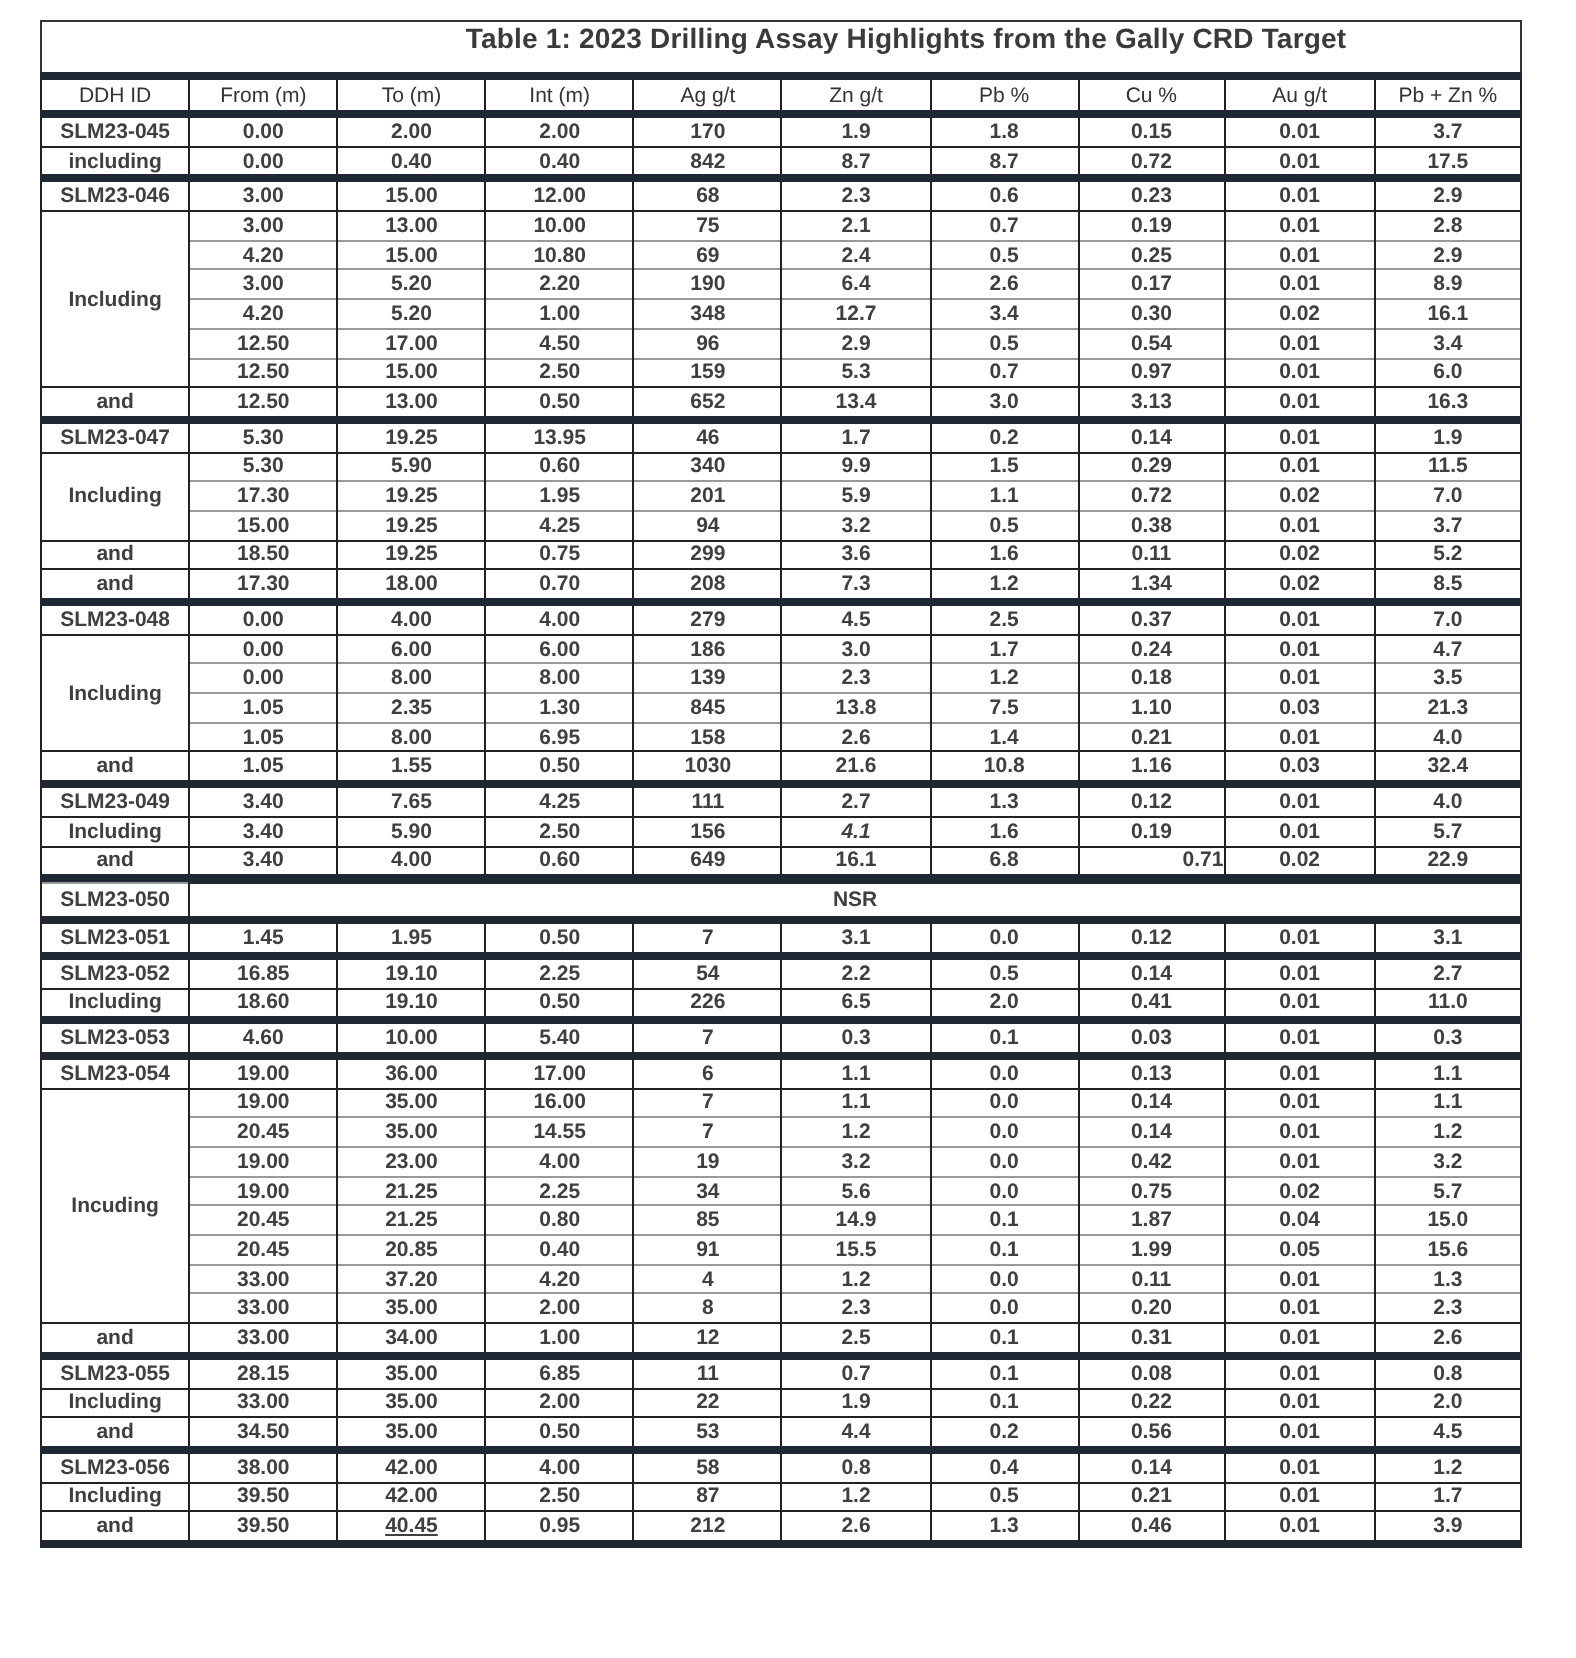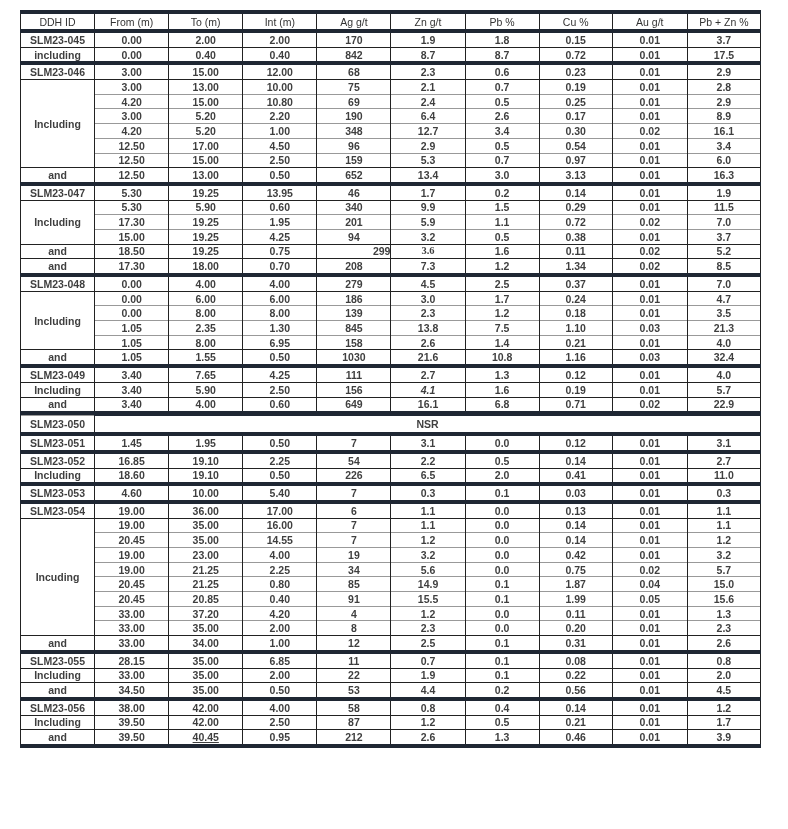--- a/index.html
+++ b/index.html
@@ -20,20 +20,21 @@
          border-left: 1px solid #222; border-right: 1px solid #222; border-top: 1px solid #999; color: #3f3f3f; line-height: 12px; }
   td.id { font-size: 10.5px; font-weight: bold; padding: 0; text-align: center;
           border-left: 1px solid #222; border-right: 1px solid #222; border-top: 1px solid #999; color: #3f3f3f; }
   tr.first td { border-top: none; }
   td.nsr { font-size: 10.5px; font-weight: bold; text-align: center; color: #3f3f3f; border-right: 1px solid #222; padding: 0; }
 </style>
 </head>
 <body>
 
 <div id="wrap">
+  <div class="title"><span>Table 1: 2023 Drilling Assay Highlights from the Gally CRD Target</span></div>
   <table id="tbl">
     <colgroup>
       <col class="c0">
         <col class="c1">
         <col class="c2">
         <col class="c3">
         <col class="c4">
       <col class="c5">
         <col class="c6">
         <col class="c7">
@@ -260,22 +261,22 @@
           <td class="v">0.5</td>
           <td class="v">0.38</td>
           <td class="v">0.01</td>
           <td class="v">3.7</td>
         </tr>
         <tr>
           <td class="id" rowspan="1" style="border-top: 1px solid rgb(34, 34, 34);">and</td>
           <td class="v" style="border-top: 1px solid rgb(34, 34, 34);">18.50</td>
           <td class="v" style="border-top: 1px solid rgb(34, 34, 34);">19.25</td>
           <td class="v" style="border-top: 1px solid rgb(34, 34, 34);">0.75</td>
-          <td class="v" style="border-top: 1px solid rgb(34, 34, 34); text-align: right;">299</td>
-          <td class="v" style="border-top: 1px solid rgb(34, 34, 34); font-family: Liberation Serif, serif;">3.6</td>
+          <td class="v" style="border-top: 1px solid rgb(34, 34, 34);">299</td>
+          <td class="v" style="border-top: 1px solid rgb(34, 34, 34);">3.6</td>
           <td class="v" style="border-top: 1px solid rgb(34, 34, 34);">1.6</td>
           <td class="v" style="border-top: 1px solid rgb(34, 34, 34);">0.11</td>
           <td class="v" style="border-top: 1px solid rgb(34, 34, 34);">0.02</td>
           <td class="v" style="border-top: 1px solid rgb(34, 34, 34);">5.2</td>
         </tr>
         <tr>
           <td class="id" rowspan="1" style="border-top: 1px solid rgb(34, 34, 34);">and</td>
           <td class="v" style="border-top: 1px solid rgb(34, 34, 34);">17.30</td>
           <td class="v" style="border-top: 1px solid rgb(34, 34, 34);">18.00</td>
           <td class="v" style="border-top: 1px solid rgb(34, 34, 34);">0.70</td>
@@ -404,21 +405,21 @@
           <td class="v" style="border-top: 1px solid rgb(34, 34, 34);">5.7</td>
         </tr>
         <tr>
           <td class="id" rowspan="1" style="border-top: 1px solid rgb(34, 34, 34);">and</td>
           <td class="v" style="border-top: 1px solid rgb(34, 34, 34);">3.40</td>
           <td class="v" style="border-top: 1px solid rgb(34, 34, 34);">4.00</td>
           <td class="v" style="border-top: 1px solid rgb(34, 34, 34);">0.60</td>
           <td class="v" style="border-top: 1px solid rgb(34, 34, 34); margin-top: 43px;">649</td>
           <td class="v" style="border-top: 1px solid rgb(34, 34, 34);">16.1</td>
           <td class="v" style="border-top: 1px solid rgb(34, 34, 34);">6.8</td>
-          <td class="v" style="border-top: 1px solid rgb(34, 34, 34);">0.71</td>
+          <td class="v" style="border-top: 1px solid rgb(34, 34, 34); text-align: right;">0.71</td>
           <td class="v" style="border-top: 1px solid rgb(34, 34, 34);">0.02</td>
           <td class="v" style="border-top: 1px solid rgb(34, 34, 34);">22.9</td>
         </tr>
         <tr class="sep">
           <td></td>
           <td></td>
           <td></td>
           <td></td>
           <td></td>
           <td></td>

